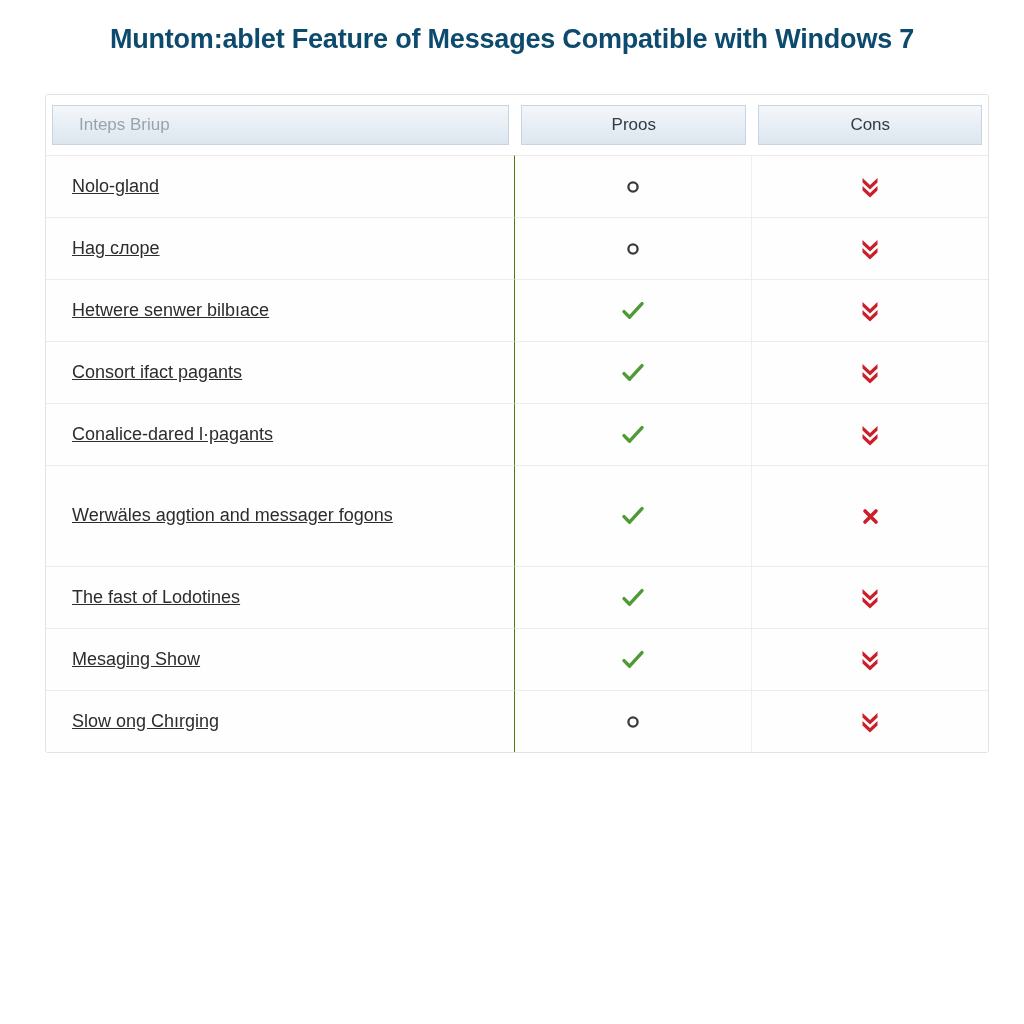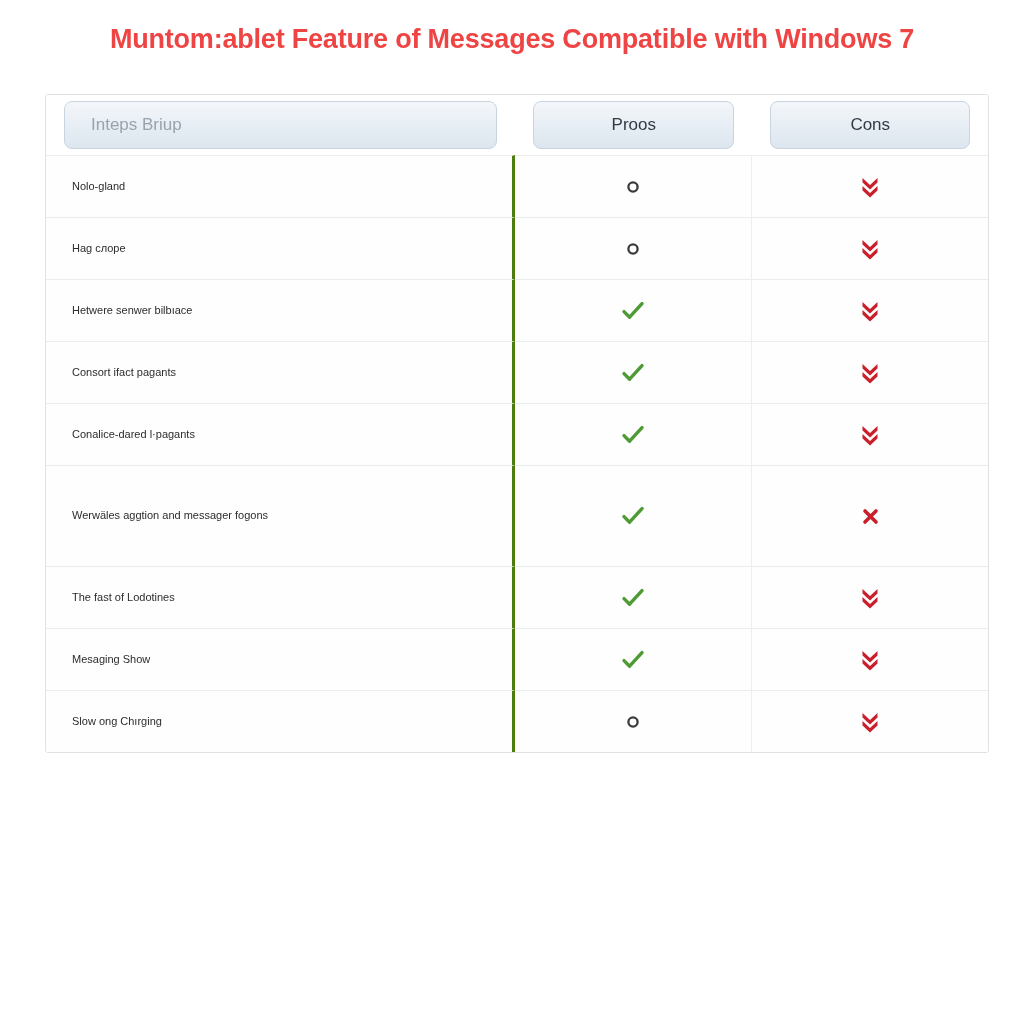--- a/index.html
+++ b/index.html
@@ -23,21 +23,21 @@
 
   
   .page-title {
     position: absolute;
     left: 0;
     right: 0;
     top: 24px;
     text-align: center;
     font-size: 27px;
     font-weight: bold;
-    color: #ef4444;
+    color: #0c4a6e;
     letter-spacing: -0.2px;
     white-space: nowrap;
     font-family: "Liberation Sans", sans-serif;
   }
 
   
   .table-wrap {
     position: absolute;
     left: 45px;
     top: 94px;
@@ -59,24 +59,24 @@
   
   thead tr {
     height: 60px;
   }
   thead th {
     padding: 0;
     vertical-align: middle;
     background: #ffffff;
   }
   .hcell {
-    height: 48px;
-    margin: 1px 18px;
+    height: 40px;
+    margin: 1px 6px;
     border: 1px solid #c8d4e0;
-    border-radius: 8px;
+    border-radius: 0;
     background: linear-gradient(to bottom, #f4f7fa 0%, #e6edf4 55%, #dde6ef 100%);
     display: flex;
     align-items: center;
     box-sizing: border-box;
   }
   .hcell.left {
     justify-content: flex-start;
     padding-left: 26px;
   }
   .hcell.center {
@@ -92,26 +92,27 @@
   }
 
   
   tbody td {
     border-top: 1px solid #ececec;
     padding: 0;
     vertical-align: middle;
     background: #fefefe;
   }
   tbody td.col-feature {
-    border-right: 3px solid #4d7c0f;
+    border-right: 1px solid #4d7c0f;
     padding: 0 20px 0 26px;
-    font-size: 11px;
+    font-size: 18px;
     color: #2c2c2c;
     line-height: 1.55;
     height: 61px;
+    text-decoration: underline;
   }
   tbody td.col-feature.tall {
     height: 100px;
   }
   tbody td.col-pros {
     border-right: 1px solid #eeeeee;
     text-align: center;
   }
   tbody td.col-cons {
     text-align: center;

